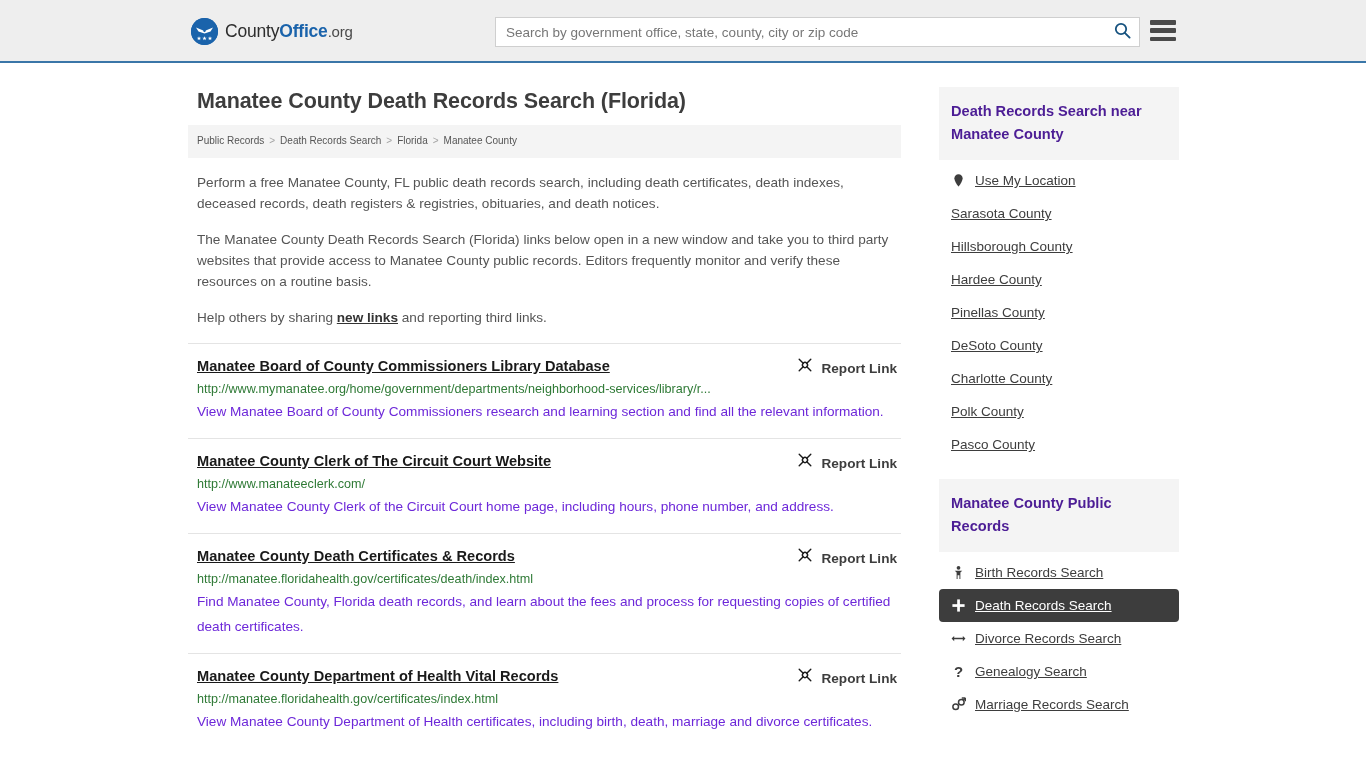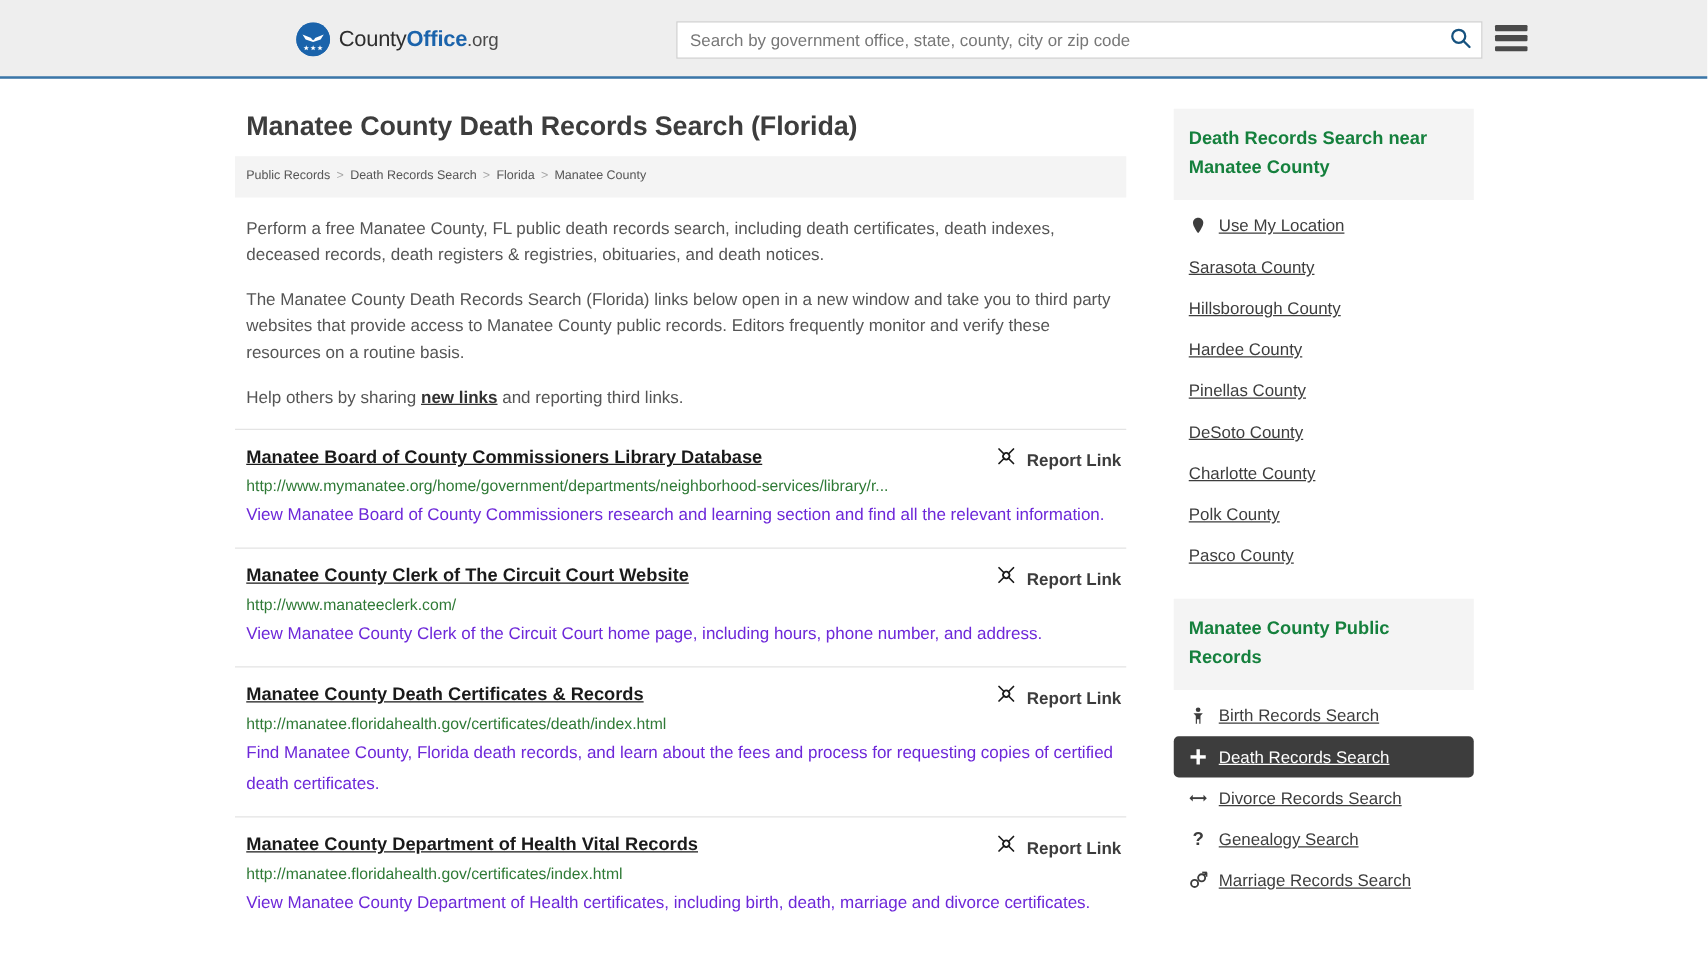--- a/index.html
+++ b/index.html
@@ -11,21 +11,20 @@
     font-family: "Liberation Sans", sans-serif;
     -webkit-font-smoothing: antialiased;
   }
 
   
   .site-header {
     height: 63px;
     background: #eeeeee;
     border-bottom: 2px solid #3a76a8;
     position: relative;
-    padding-left: 46px;
   }
   .header-inner {
     width: 1366px; height: 61px;
     position: relative;
   }
   .brand {
     position: absolute; left: 191px; top: 18px;
     display: flex; align-items: center; gap: 7px;
     text-decoration: none;
   }
@@ -152,21 +151,21 @@
   .result-desc {
     font-size: 13.6px; color: #6d28d9; line-height: 25px; margin-top: 2px;
     max-width: 715px;
   }
 
   
   .side-card { margin-bottom: 18px; }
   .side-card-head {
     background: #f4f4f4;
     padding: 13px 14px 14px 12px;
-    font-size: 14.6px; font-weight: bold; color: #15803d;
+    font-size: 14.6px; font-weight: bold; color: #4c1d95;
     line-height: 23px;
   }
   .side-list { padding: 4px 0 0 0; }
   .side-item {
     display: flex; align-items: center; gap: 9px;
     padding: 9px 10px 9px 12px;
     font-size: 13.5px;
     border-radius: 4px;
     text-align: right;
   }

